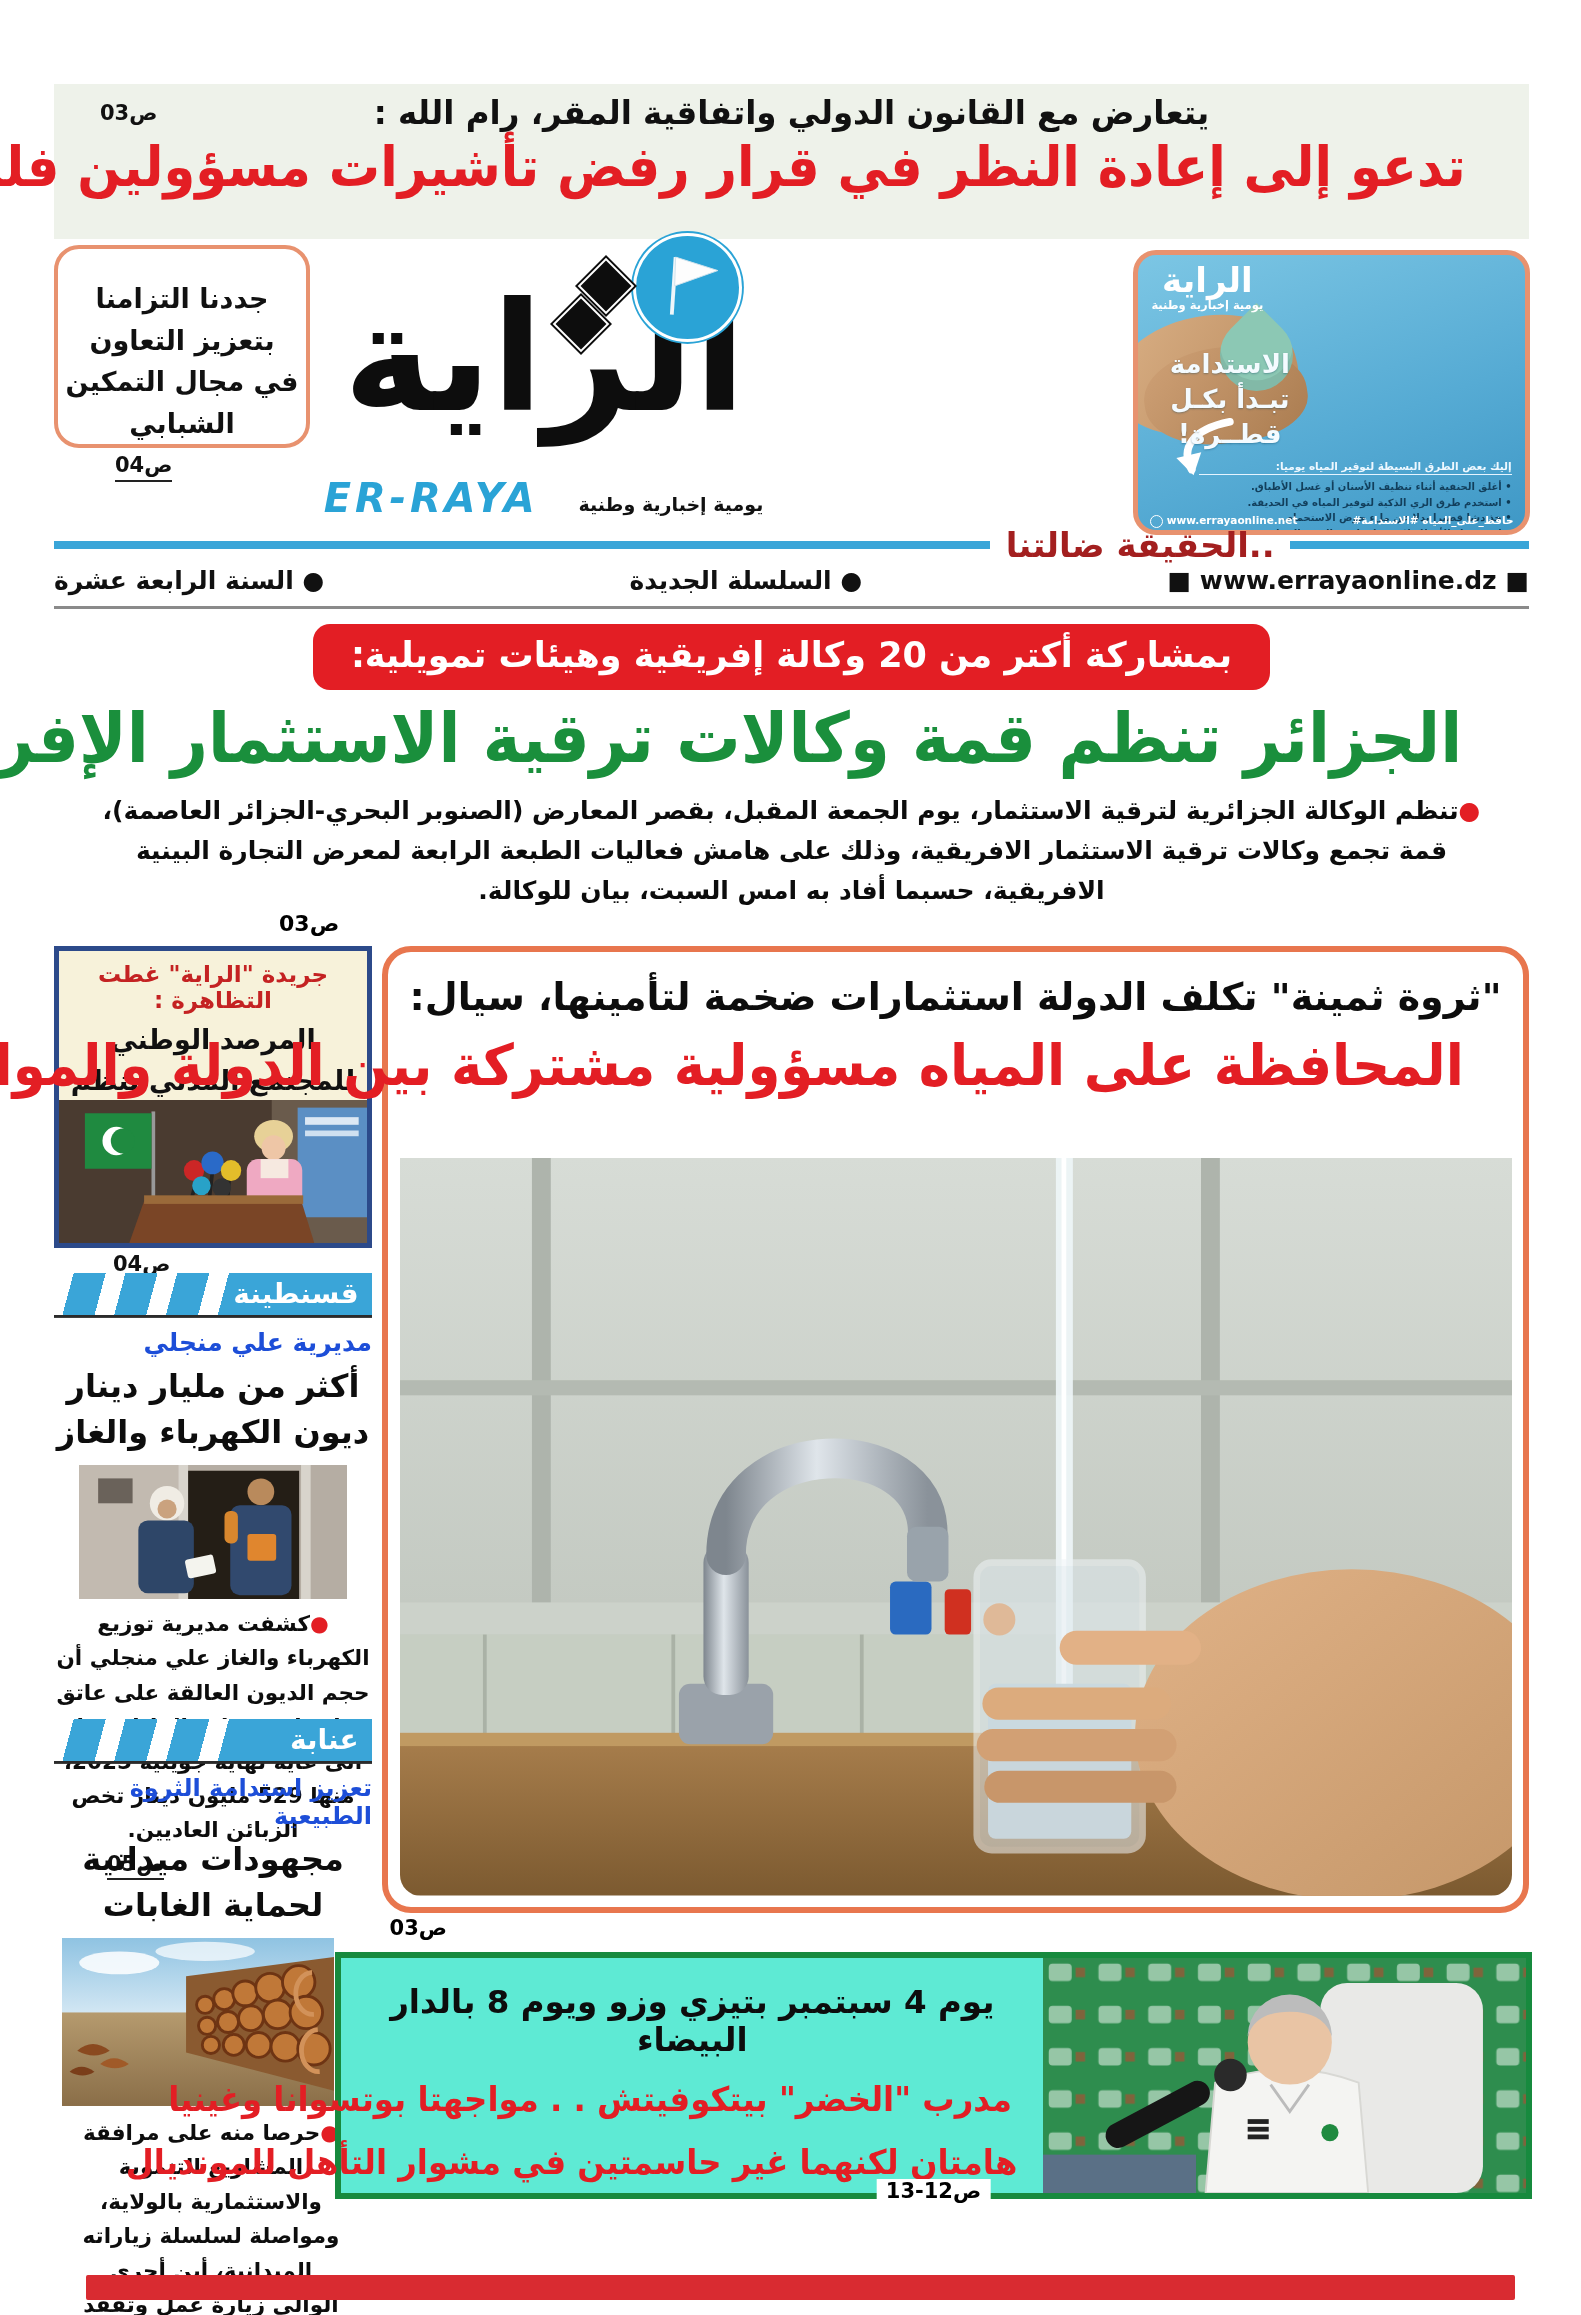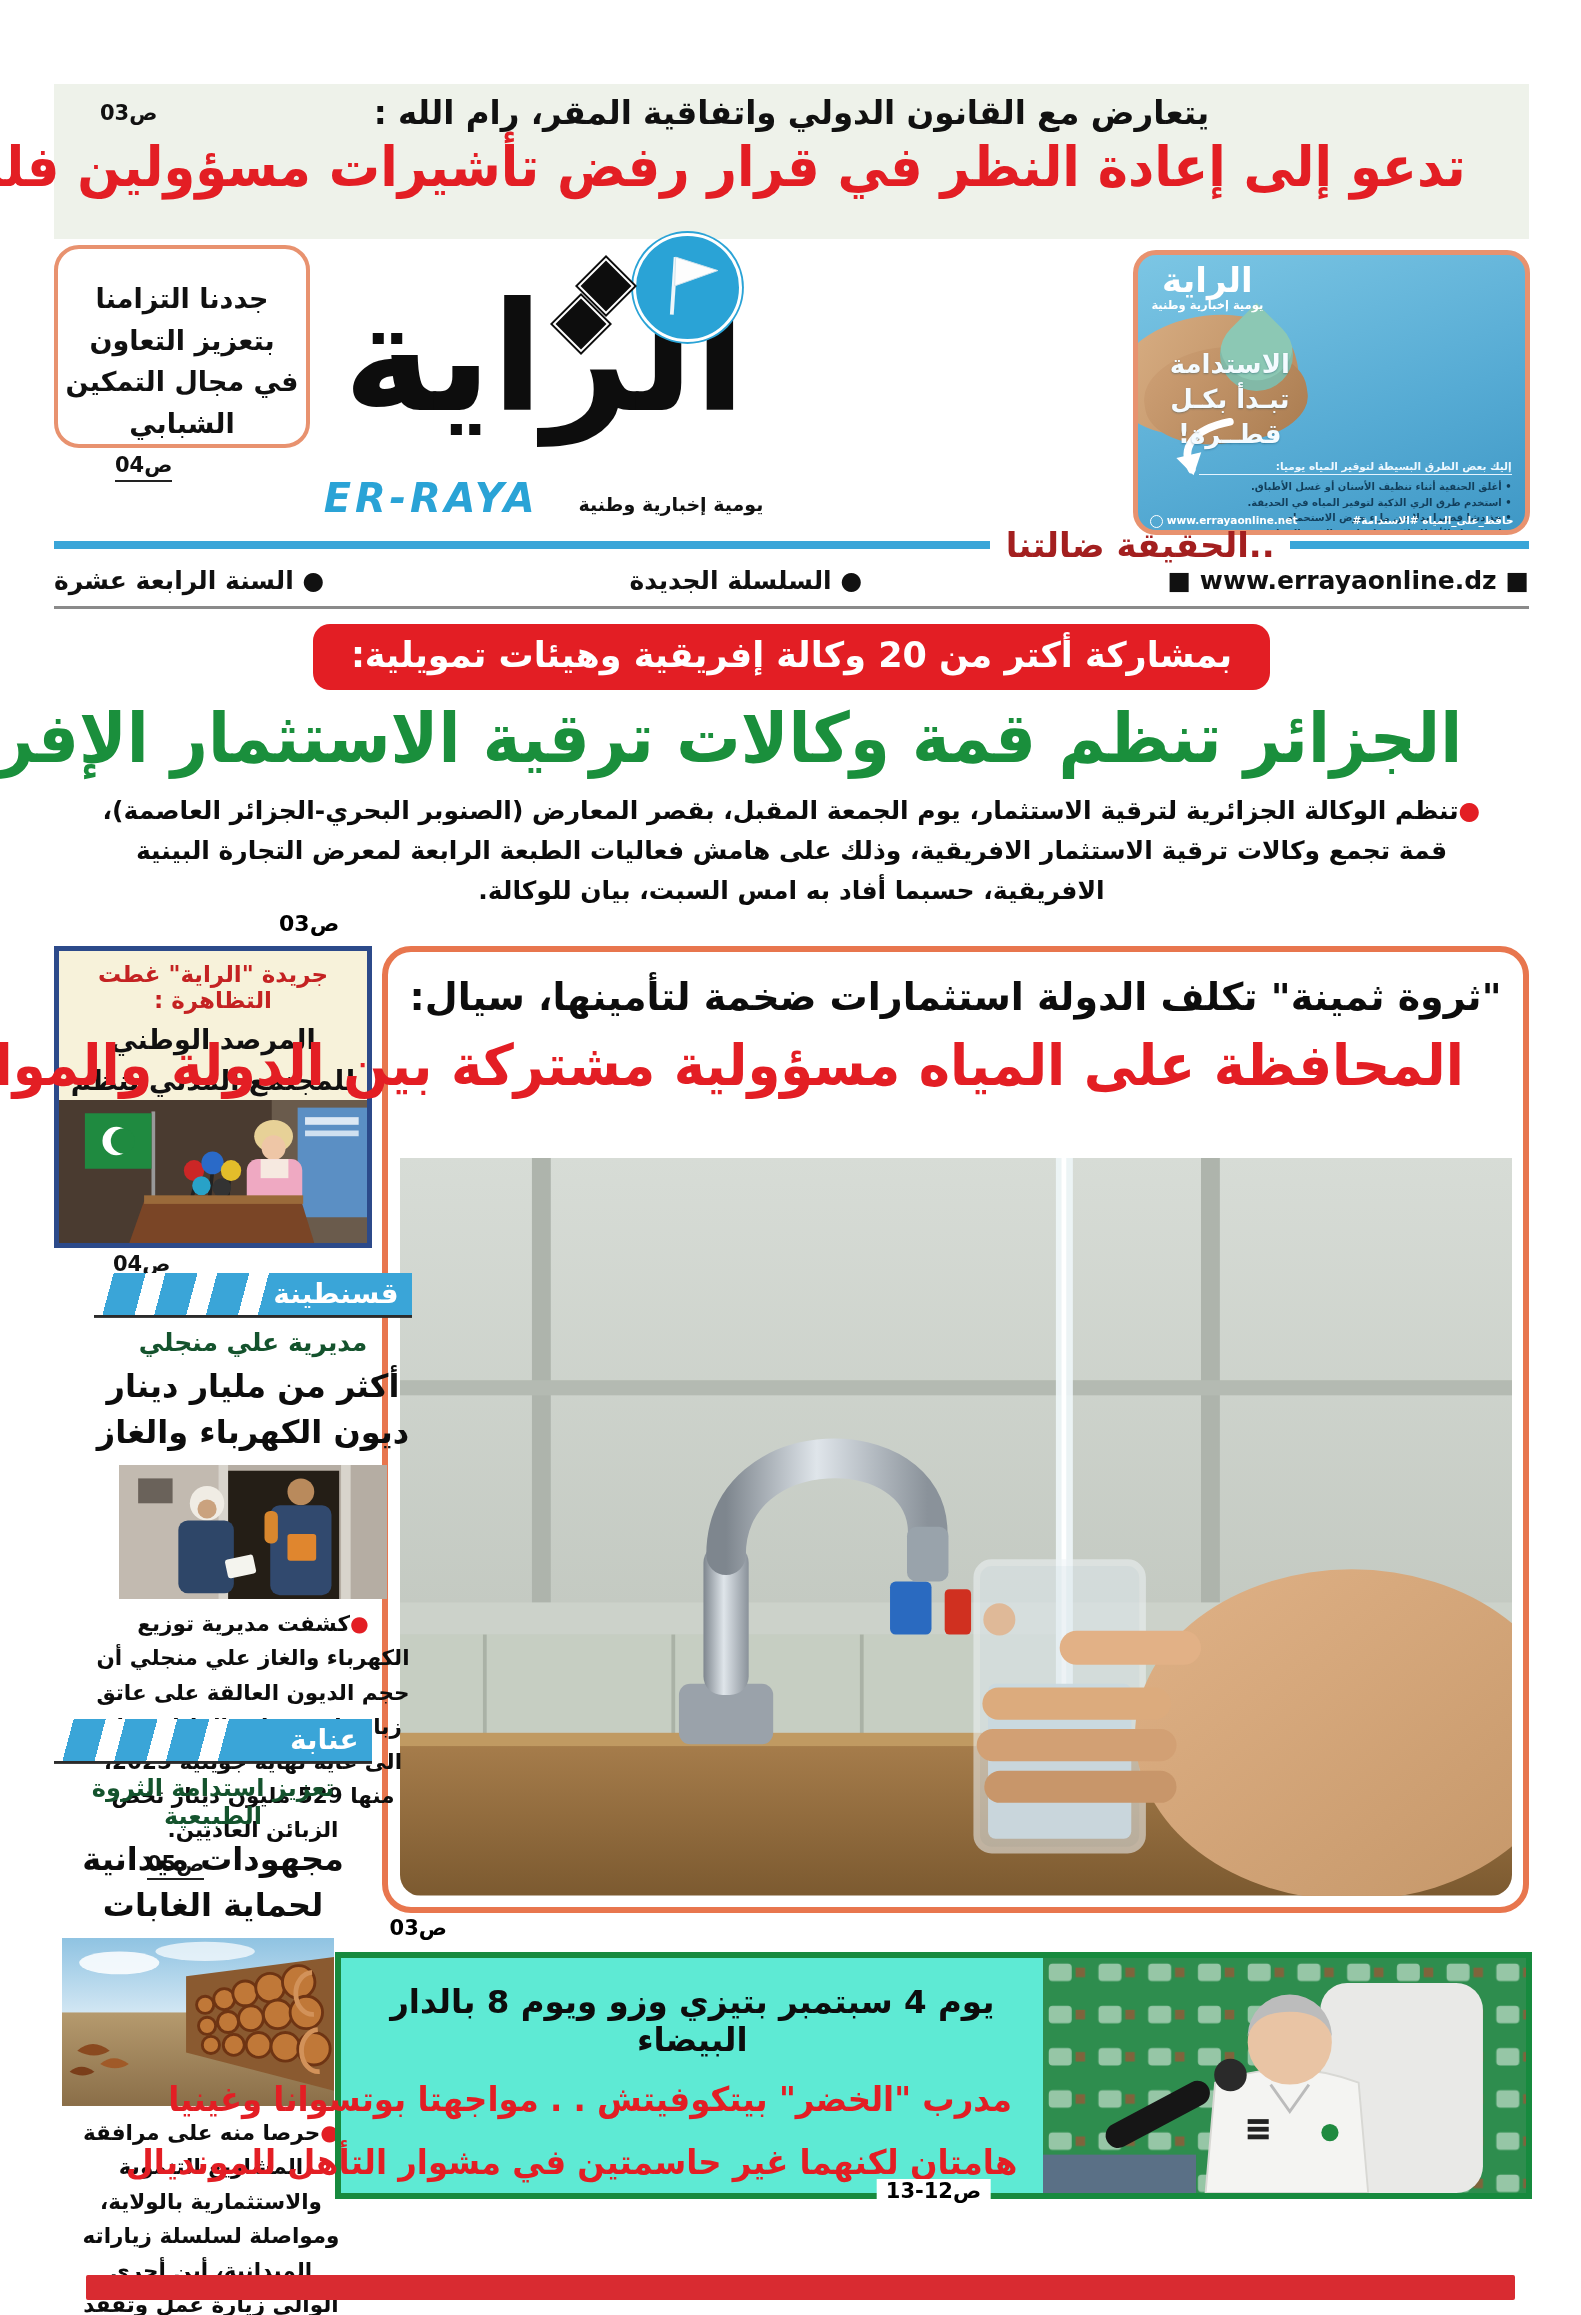--- a/index.html
+++ b/index.html
@@ -69,21 +69,21 @@
   .water-box{border:6.7px solid #e8764e;border-radius:29px;background:#fff;box-sizing:border-box;text-align:center;}
   .water-kicker{font-size:38px;font-weight:900;color:#0d0d0d;margin:23px 0 0;}
   .water-headline{margin:13.4px 0 0;font-size:57px;font-weight:900;color:var(--headline-red,#e31e24);}
   .water-photo{position:absolute;left:11.5px;right:11.5px;top:206px;bottom:11.5px;border-radius:0 0 21px 21px;overflow:hidden;}
   .ref-chip{background:#fff;padding:0 9.6px;font-size:21px;font-weight:bold;}
 
   
   .sec-bar{position:relative;height:42px;background:var(--accent-blue,#3aa5d8);box-shadow:0 2.9px 0 #2b2b2b;overflow:hidden;}
   .sec-bar .stripes{position:absolute;left:0;top:0;bottom:0;width:60%;background:repeating-linear-gradient(105deg,#fff 0 19px,var(--accent-blue,#3aa5d8) 19px 50px);}
   .sec-bar .sec-label{position:absolute;right:13.4px;top:0;line-height:42px;color:#fff;font-size:28px;font-weight:900;}
-  .sec-kicker{color:#14532d;font-size:25px;font-weight:bold;margin:13.4px 0 0;text-align:center;}
+  .sec-kicker{color:#1d4ed8;font-size:25px;font-weight:bold;margin:13.4px 0 0;}
   .sec-headline{color:#0d0d0d;font-size:32px;font-weight:900;line-height:1.45;margin:5.7px 0 0;text-align:center;}
   .sec-body{font-size:21.5px;font-weight:bold;line-height:1.6;color:#0d0d0d;text-align:center;margin:7.6px 1.9px 0;}
   .sec-ref{text-align:left;padding-left:53px;margin-top:3.8px;}
 
   
   .sports-box{border:6.7px solid var(--border-green,#178a3e);background:#5eead4;box-sizing:border-box;}
   .sports-text{position:absolute;left:9.6px;right:492px;top:0;bottom:0;text-align:center;}
   .sports-kicker{font-size:32.5px;font-weight:900;color:#0d0d0d;margin-top:25px;}
   .sports-headline{font-size:34px;font-weight:900;color:var(--headline-red,#e31e24);line-height:1.0;margin-top:23px;}
   .sports-headline .l2{display:block;margin-top:29px;}
@@ -256,21 +256,21 @@
         <ellipse cx="1010" cy="610" rx="230" ry="175" fill="url(#skin)"></ellipse>
         <rect x="618" y="560" width="200" height="34" rx="17" fill="#dcab7d"></rect>
         <rect x="612" y="604" width="212" height="34" rx="17" fill="#d2a074"></rect>
         <rect x="620" y="648" width="204" height="34" rx="17" fill="#c8966a"></rect>
         <rect x="700" y="500" width="150" height="36" rx="18" fill="#e2b186"></rect>
       </svg>
     </div>
   </section>
   <span class="abs ref-chip" style="left:380px;top:1916px;">ص03</span>
 
-  <section class="abs" style="left:54px;top:1273px;width:318px;height:440px;margin-left:40px;">
+  <section class="abs" style="left:54px;top:1273px;width:318px;height:440px;">
     <div class="sec-bar">
       <div class="stripes"></div>
       <span class="sec-label">قسنطينة</span>
     </div>
     <p class="sec-kicker">مديرية علي منجلي</p>
     <h3 class="sec-headline">أكثر من مليار دينار ديون الكهرباء والغاز</h3>
     <div style="width:268px;height:134px;margin:9.6px auto 0;">
       <svg width="268" height="134" viewBox="0 0 280 140">
         <rect width="280" height="140" fill="#b5ada3"></rect>
         <rect x="0" y="0" width="110" height="140" fill="#c2bab0"></rect>

